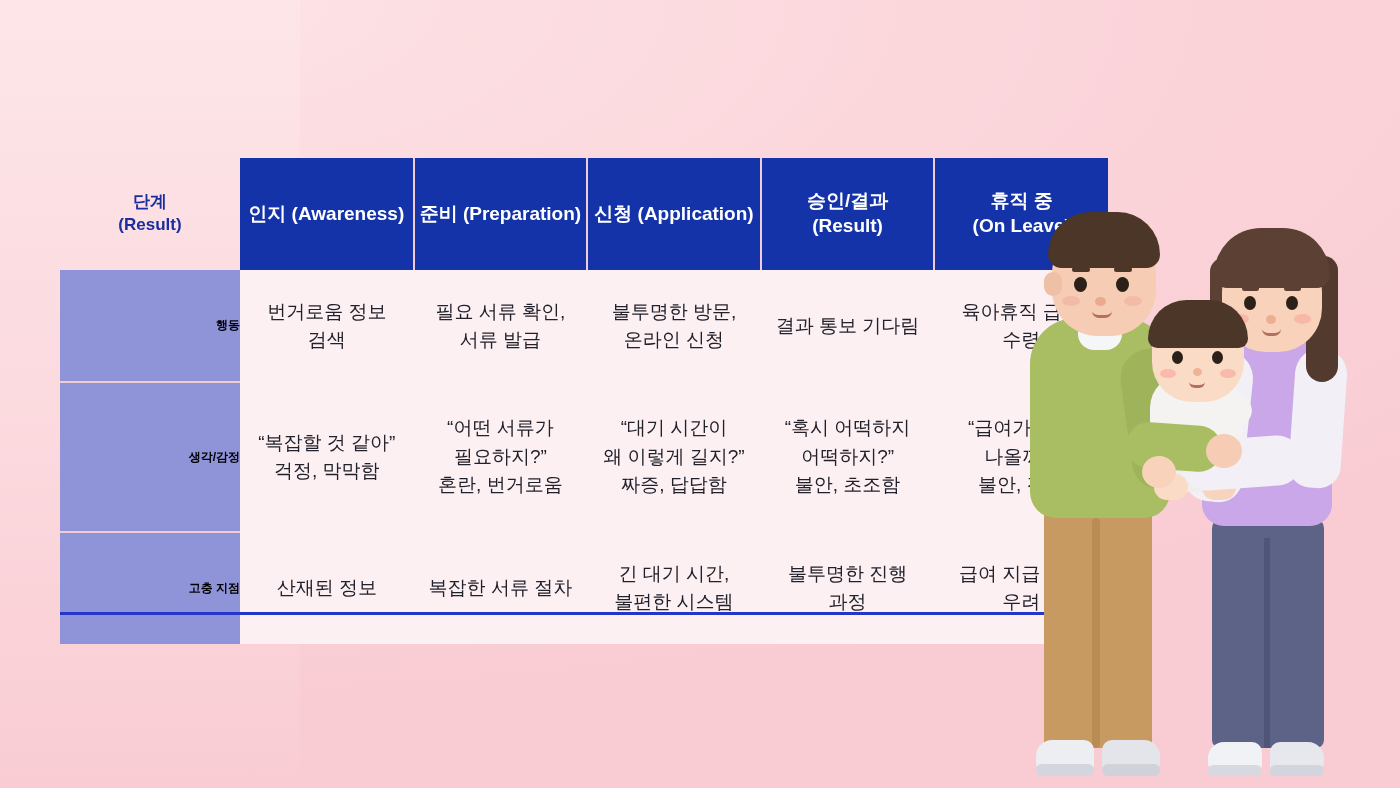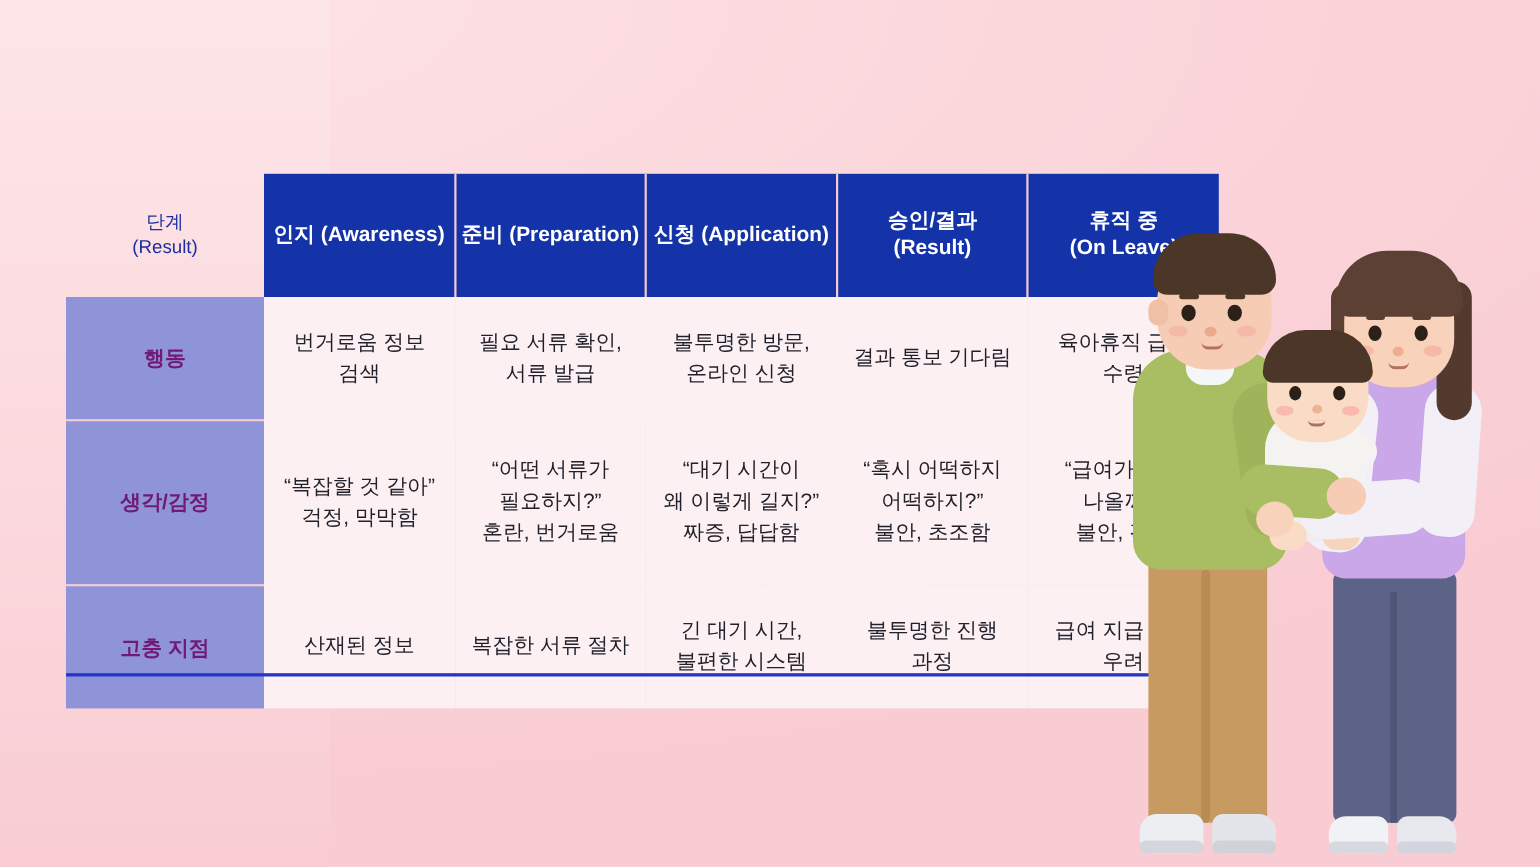--- a/index.html
+++ b/index.html
@@ -41,21 +41,21 @@
     vertical-align: middle;
   }
 
   
   .corner {
     width: 180px;
     height: 112px;
     text-align: center;
     color: #1b2ea0;
     font-size: 17px;
-    font-weight: normal;
+    font-weight: bold;
     line-height: 1.35;
     background: transparent;
   }
   .corner .en { display: block; }
 
   
   .hdr {
     background: #1433a8;
     color: #ffffff;
     font-weight: bold;
@@ -66,24 +66,24 @@
     font-size: 19px;
     padding: 4px 2px;
   }
   .hdr:last-child { border-right: none; }
   .hdr .two-line { display: block; }
 
   
   .rowlab {
     width: 180px;
     background: #8f93d8;
-    color: #701a75;
+    color: #000000;
     font-weight: bold;
-    font-size: 19px;
-    text-align: center;
+    font-size: 12px;
+    text-align: right;
     border-bottom: 2px solid #f3ccd3;
   }
   tr:last-child .rowlab { border-bottom: none; }
 
   
   .cell {
     background: #fdf0f3;
     color: #20212b;
     text-align: center;
     font-size: 19px;

